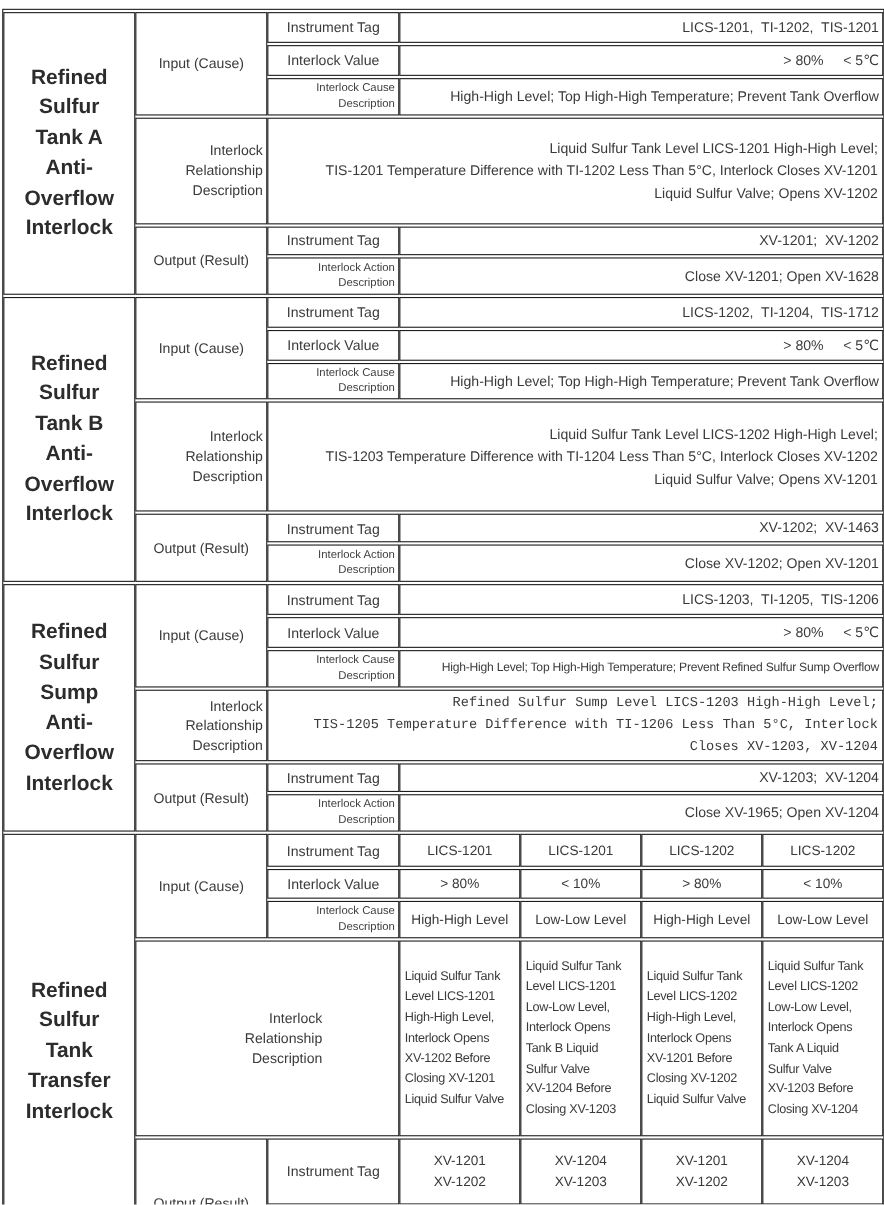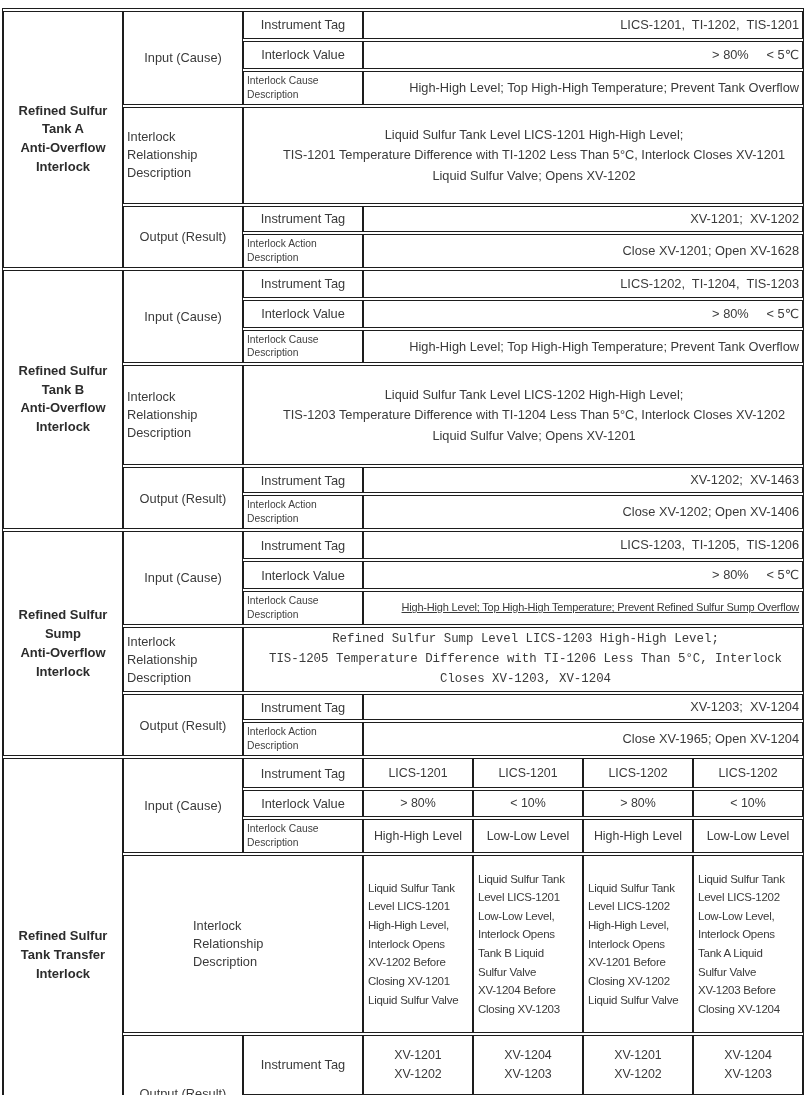--- a/index.html
+++ b/index.html
@@ -34,50 +34,49 @@
     padding: 2px 3px;
     overflow: hidden;
     color: #3a3a3a;
   }
   
   td.title {
     font-weight: bold;
     color: #2c2c2c;
     white-space: pre-line;
     line-height: 1.45;
-    font-size: 13px;
+    font-size: 19px;
   }
   
   .blk {
     display: inline-block;
-    text-align: left;
+    text-align: right;
     white-space: pre-line;
     vertical-align: middle;
   }
   td.sub .blk.small {
     font-size: 10.3px;
     line-height: 1.35;
     color: #404040;
   }
   td.rel4 .blk { max-width: 100px; }
   
   td.val {
     text-align: right;
     padding-left: 13px;
     white-space: pre-wrap;
   }
   td.val.condensed {
     font-size: 11px;
     letter-spacing: -0.2px;
     padding-left: 1px;
-    text-decoration: underline;
   }
   
   td.reldesc {
-    text-align: center;
+    text-align: right;
     padding-left: 26px;
     padding-right: 4px;
     white-space: pre-wrap;
     line-height: 1.6;
   }
   td.reldesc.tight { padding-left: 9px; font-size: 12.4px; font-family: Liberation Mono, monospace; }
   
   td.cval {
     white-space: pre-line;
     font-size: 12.4px;
@@ -143,21 +142,21 @@
     <td class="val" colspan="4">Close XV-1201; Open XV-1628</td>
   </tr>
 
   <tr style="height:28px">
     <td class="title" rowspan="6">Refined Sulfur
 Tank B
 Anti-Overflow
 Interlock</td>
     <td rowspan="3"><span class="blk">Input (Cause)</span></td>
     <td><span class="blk">Instrument Tag</span></td>
-    <td class="val" colspan="4">LICS-1202,  TI-1204,  TIS-1203</td>
+    <td class="val" colspan="4">LICS-1202,  TI-1204,  TIS-1712</td>
   </tr>
   <tr style="height:28px">
     <td><span class="blk">Interlock Value</span></td>
     <td class="val" colspan="4">&gt; 80%     &lt; 5℃</td>
   </tr>
   <tr style="height:23px">
     <td class="sub"><span class="blk small">Interlock Cause Description</span></td>
     <td class="val" colspan="4">High-High Level; Top High-High Temperature; Prevent Tank Overflow</td>
   </tr>
   <tr style="height:100px">
@@ -166,21 +165,21 @@
 TIS-1203 Temperature Difference with TI-1204 Less Than 5°C, Interlock Closes XV-1202
 Liquid Sulfur Valve; Opens XV-1201</td>
   </tr>
   <tr style="height:26px">
     <td rowspan="2"><span class="blk">Output (Result)</span></td>
     <td><span class="blk">Instrument Tag</span></td>
     <td class="val" colspan="4">XV-1202;  XV-1463</td>
   </tr>
   <tr style="height:28px">
     <td class="sub"><span class="blk small">Interlock Action Description</span></td>
-    <td class="val" colspan="4">Close XV-1202; Open XV-1406</td>
+    <td class="val" colspan="4">Close XV-1202; Open XV-1201</td>
   </tr>
 
   <tr style="height:28px">
     <td class="title" rowspan="6">Refined Sulfur
 Sump
 Anti-Overflow
 Interlock</td>
     <td rowspan="3"><span class="blk">Input (Cause)</span></td>
     <td><span class="blk">Instrument Tag</span></td>
     <td class="val" colspan="4">LICS-1203,  TI-1205,  TIS-1206</td>

